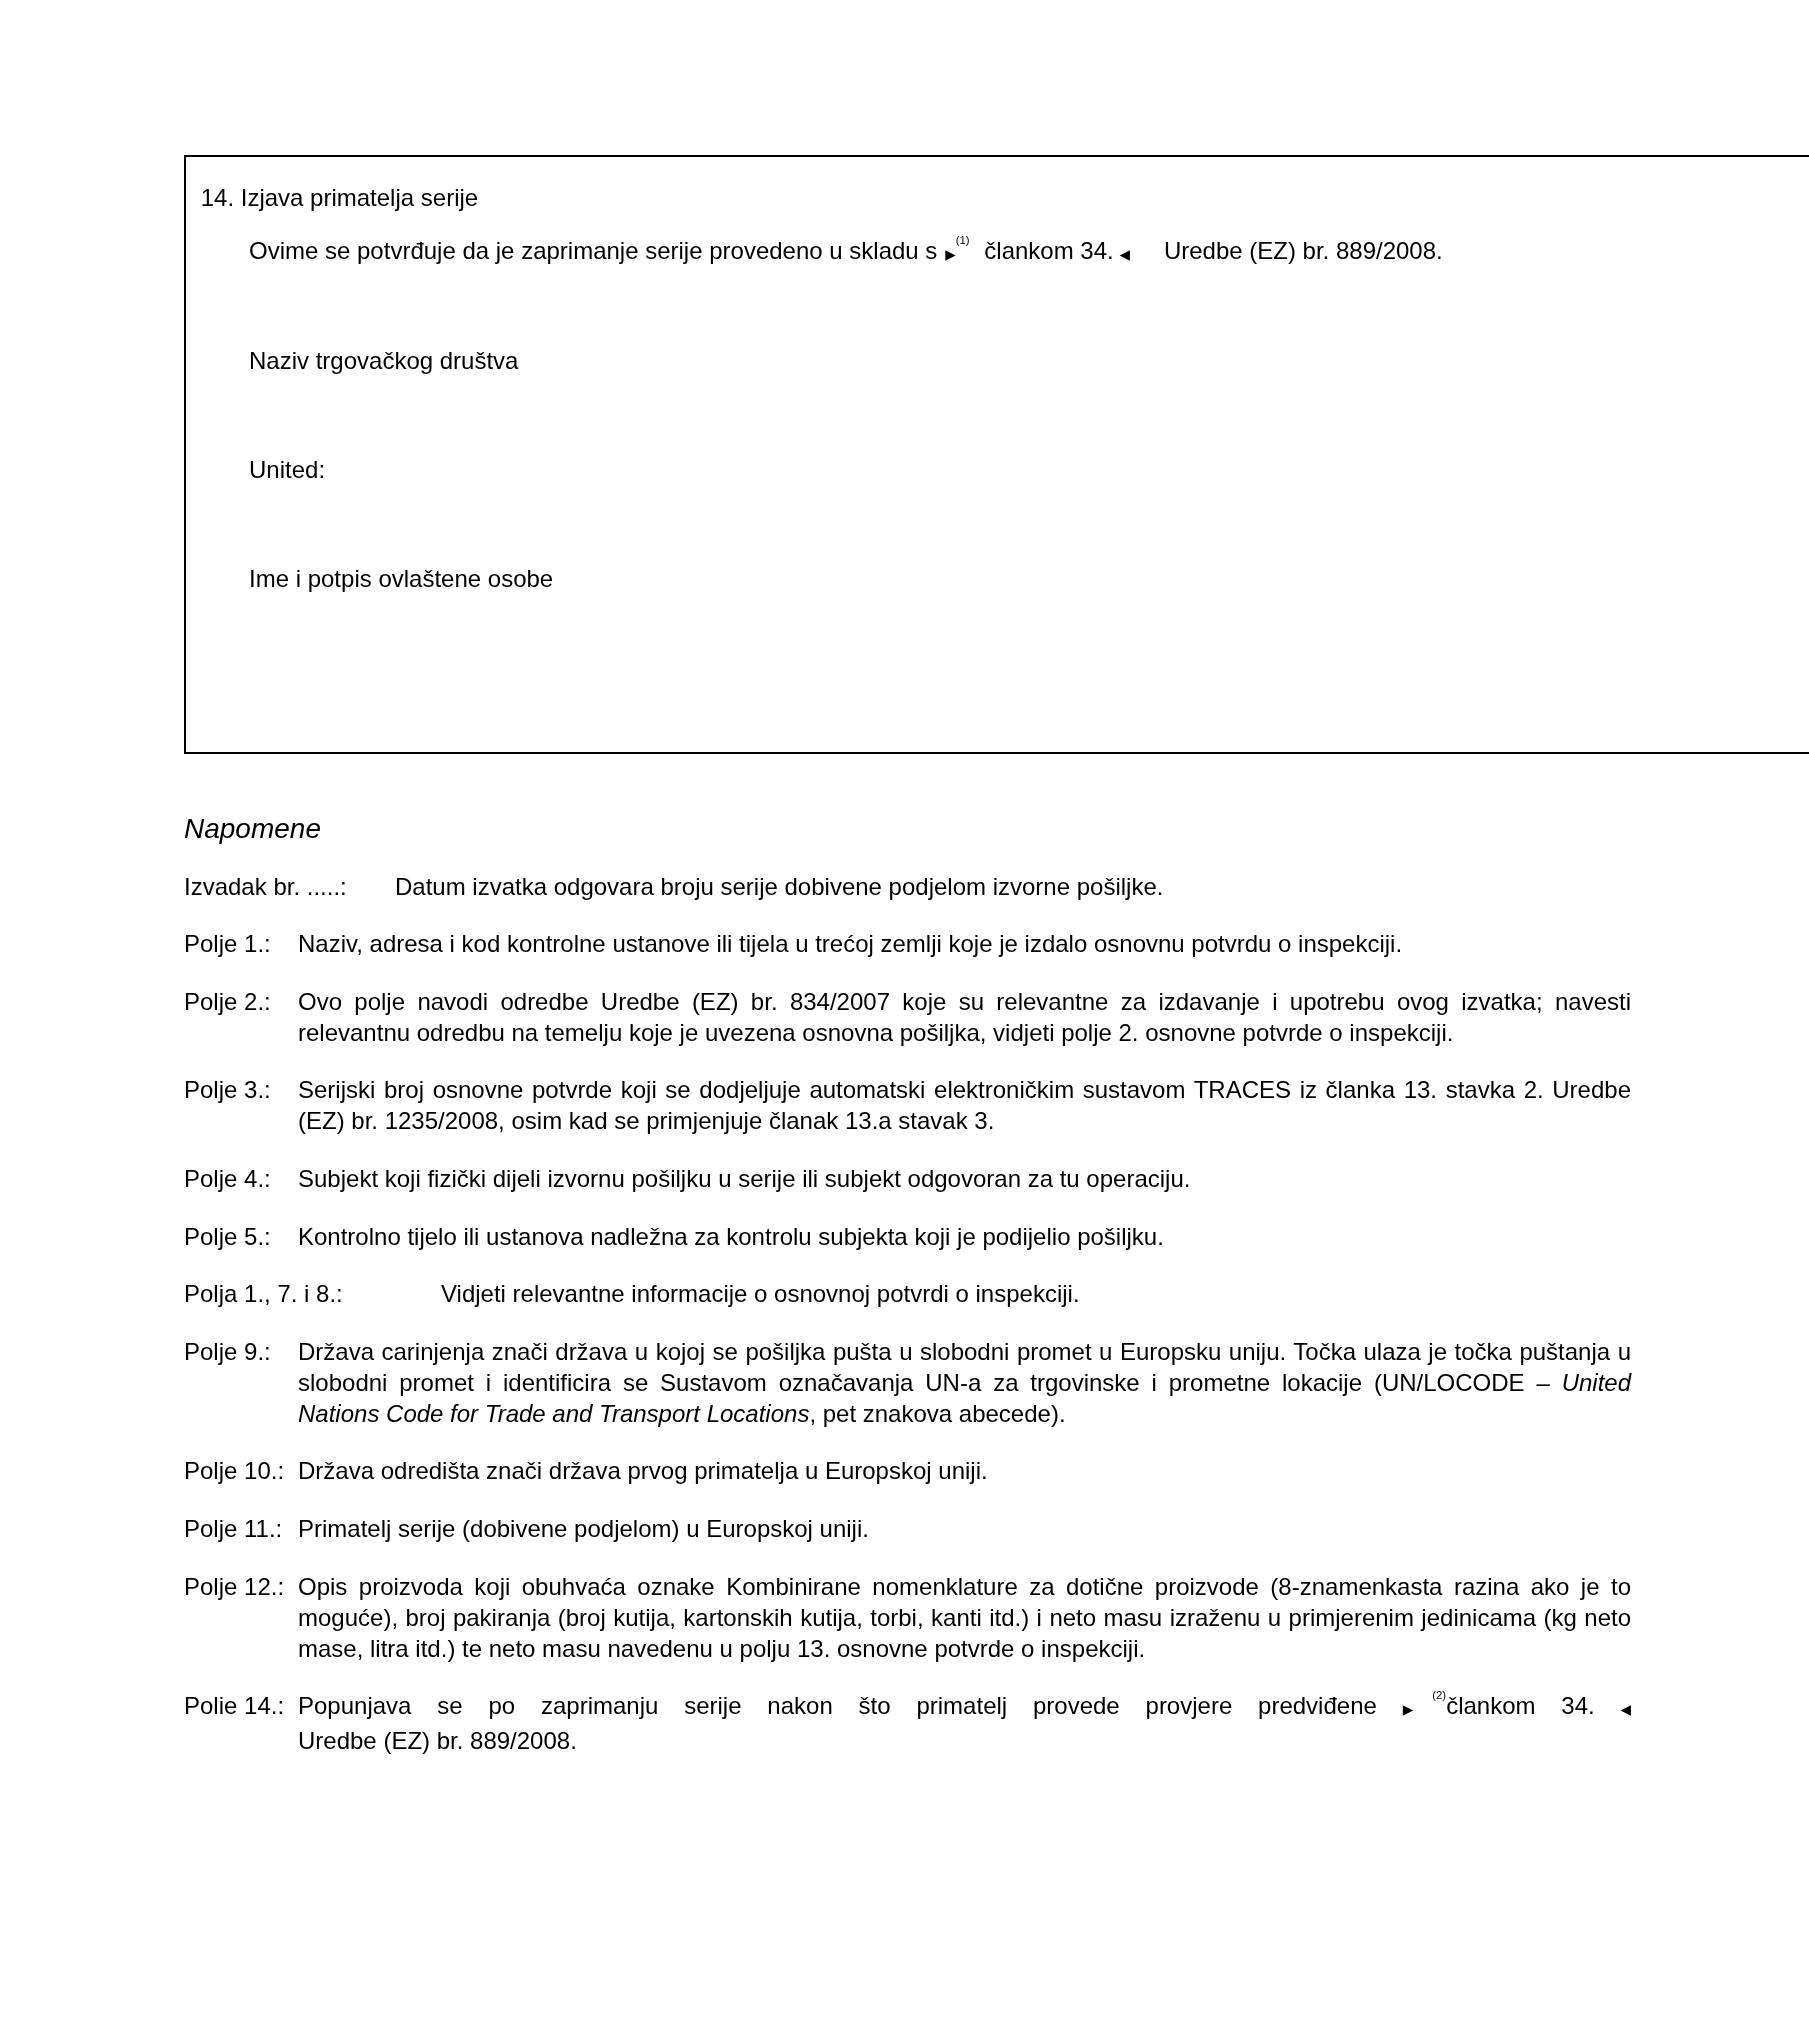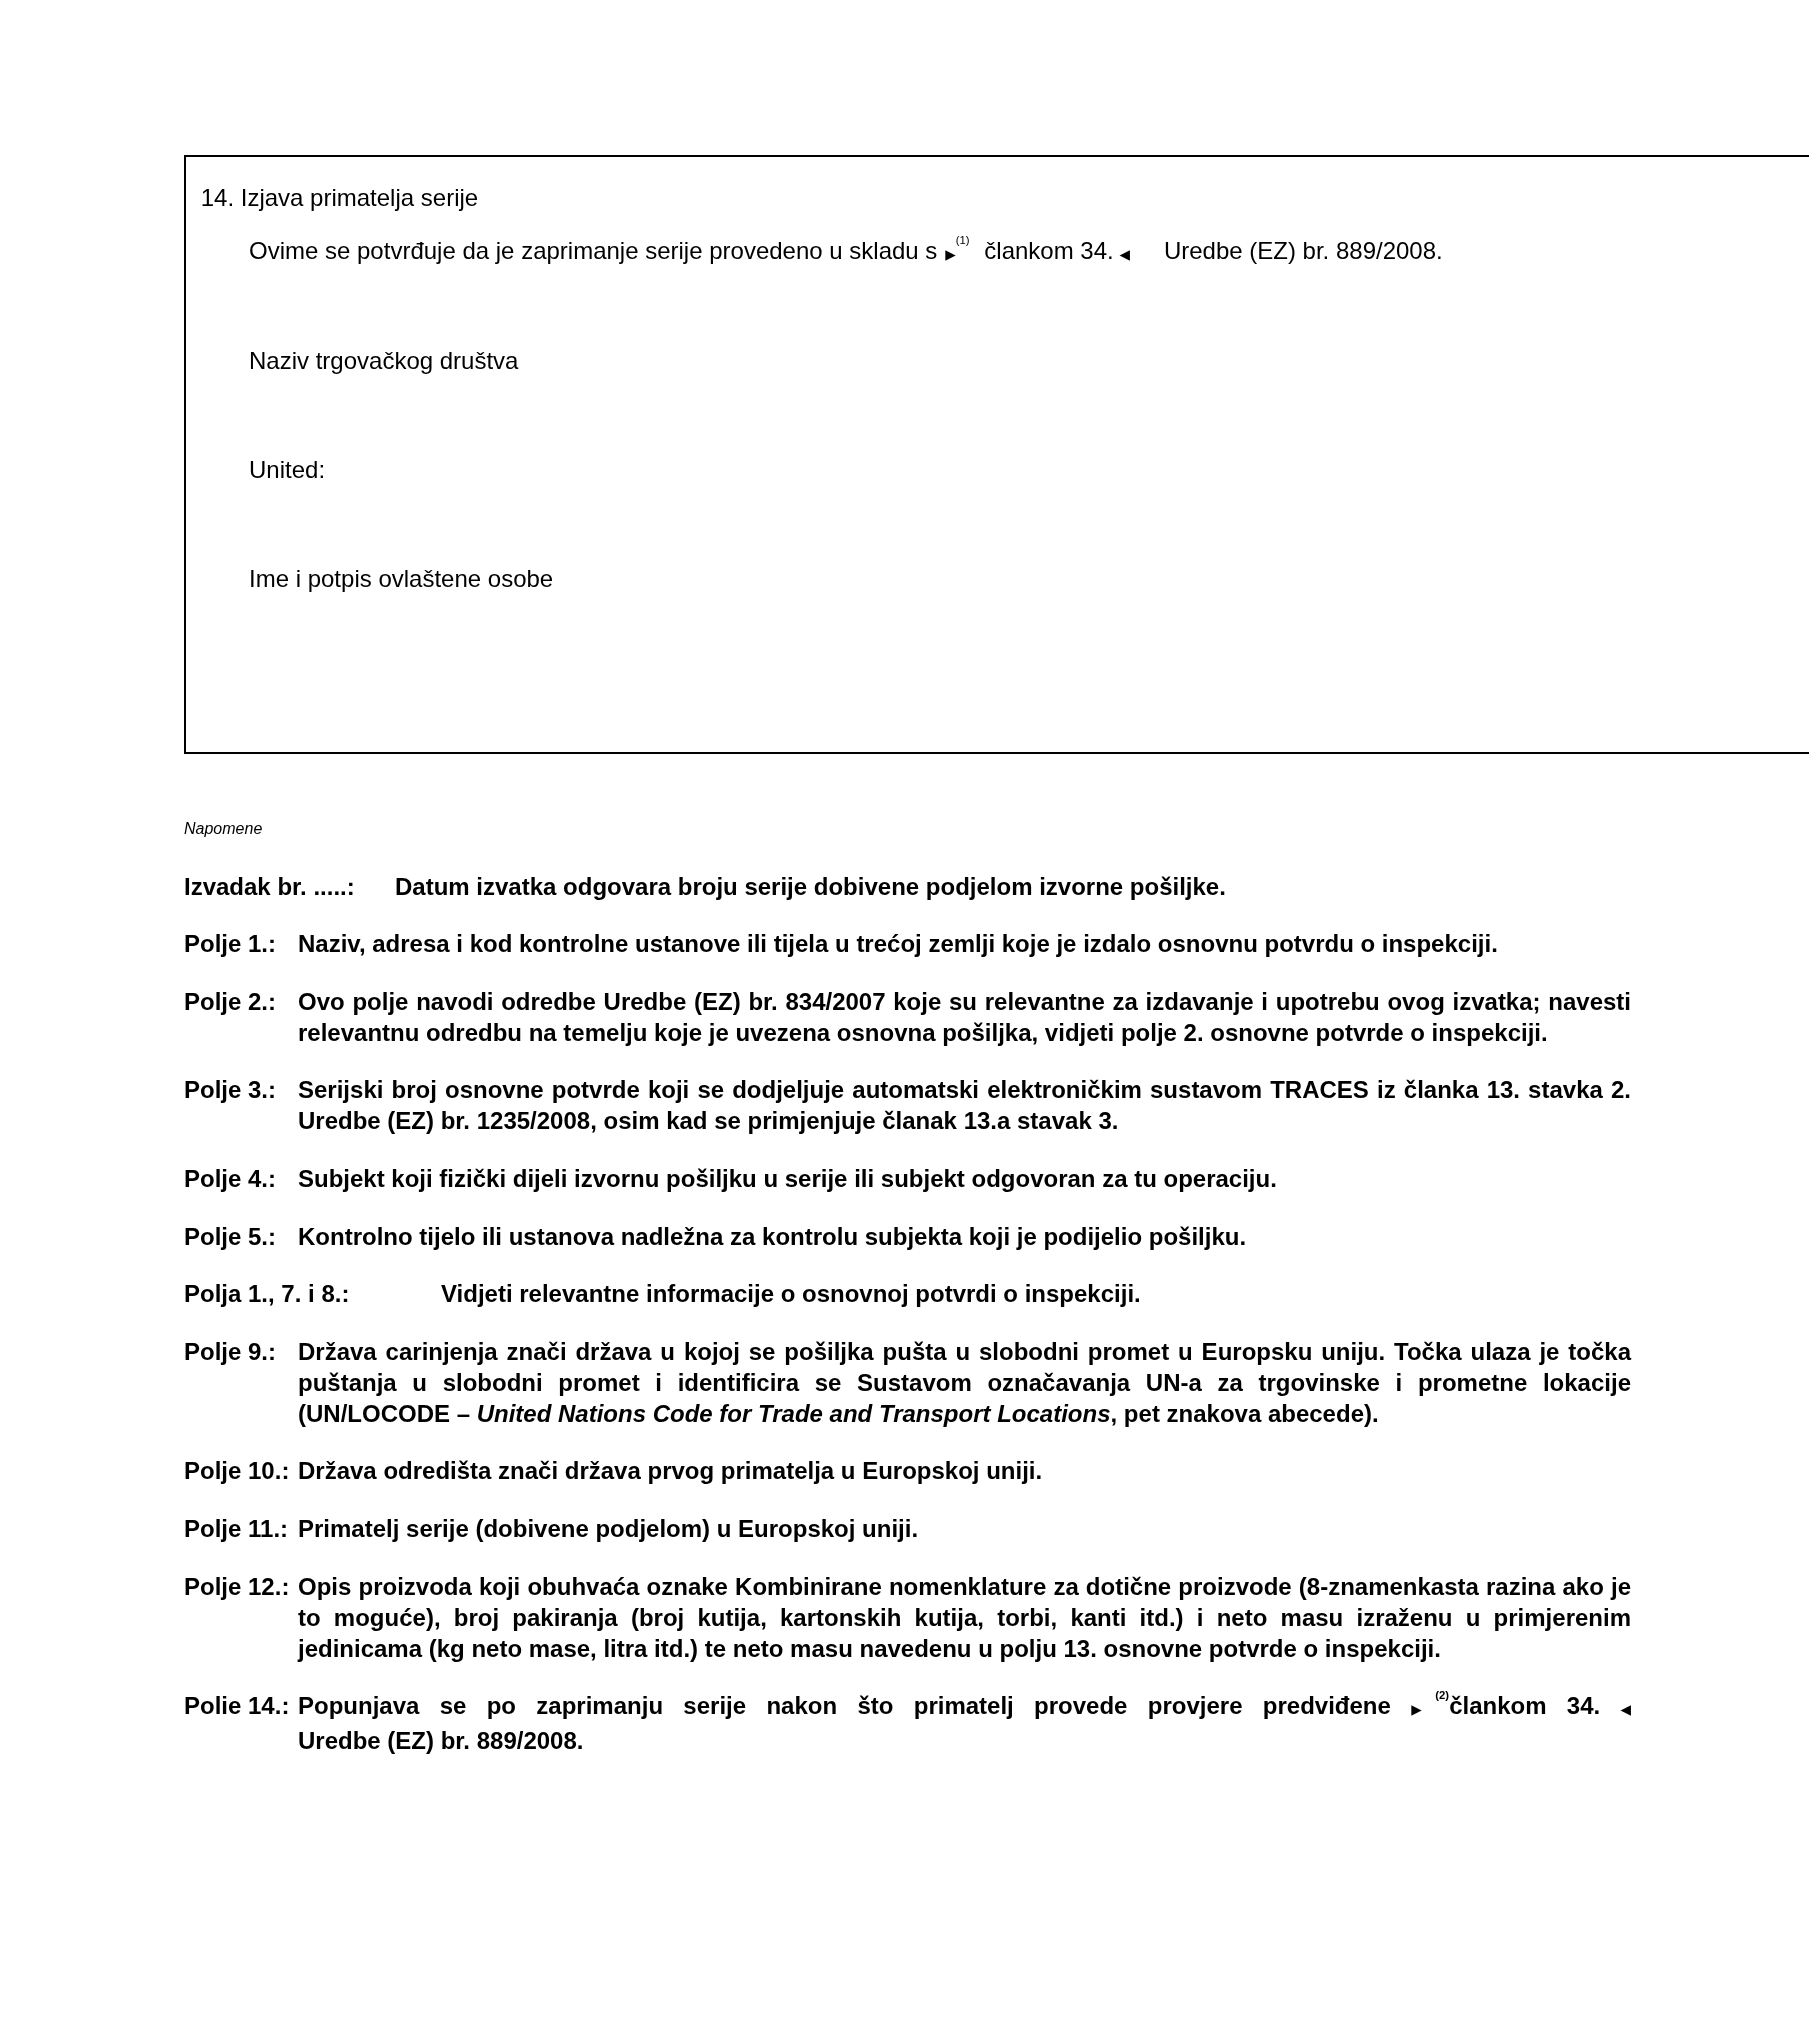--- a/index.html
+++ b/index.html
@@ -40,23 +40,23 @@
   .notes {
     position: absolute;
     left: 184px; top: 813px;
     width: 1447px;
   }
   .notes-heading {
     font-style: italic;
     line-height: 31px;
     margin: 0 0 26.6px 0;
     font-weight: normal;
-    font-size: 16px;
+    font-size: 28px;
   }
-  .note { position: relative; margin: 0 0 26.6px 0; min-height: 31px; font-weight: bold; }
+  .note { position: relative; margin: 0 0 26.6px 0; min-height: 31px; }
   .note-label {
     position: absolute; left: 0; top: 0;
     line-height: 31px; white-space: nowrap;
   }
   .note-body {
     margin-left: 114px;
     line-height: 31px;
     text-align: justify;
   }
   .note-body.indent-wide  { margin-left: 211px; }

